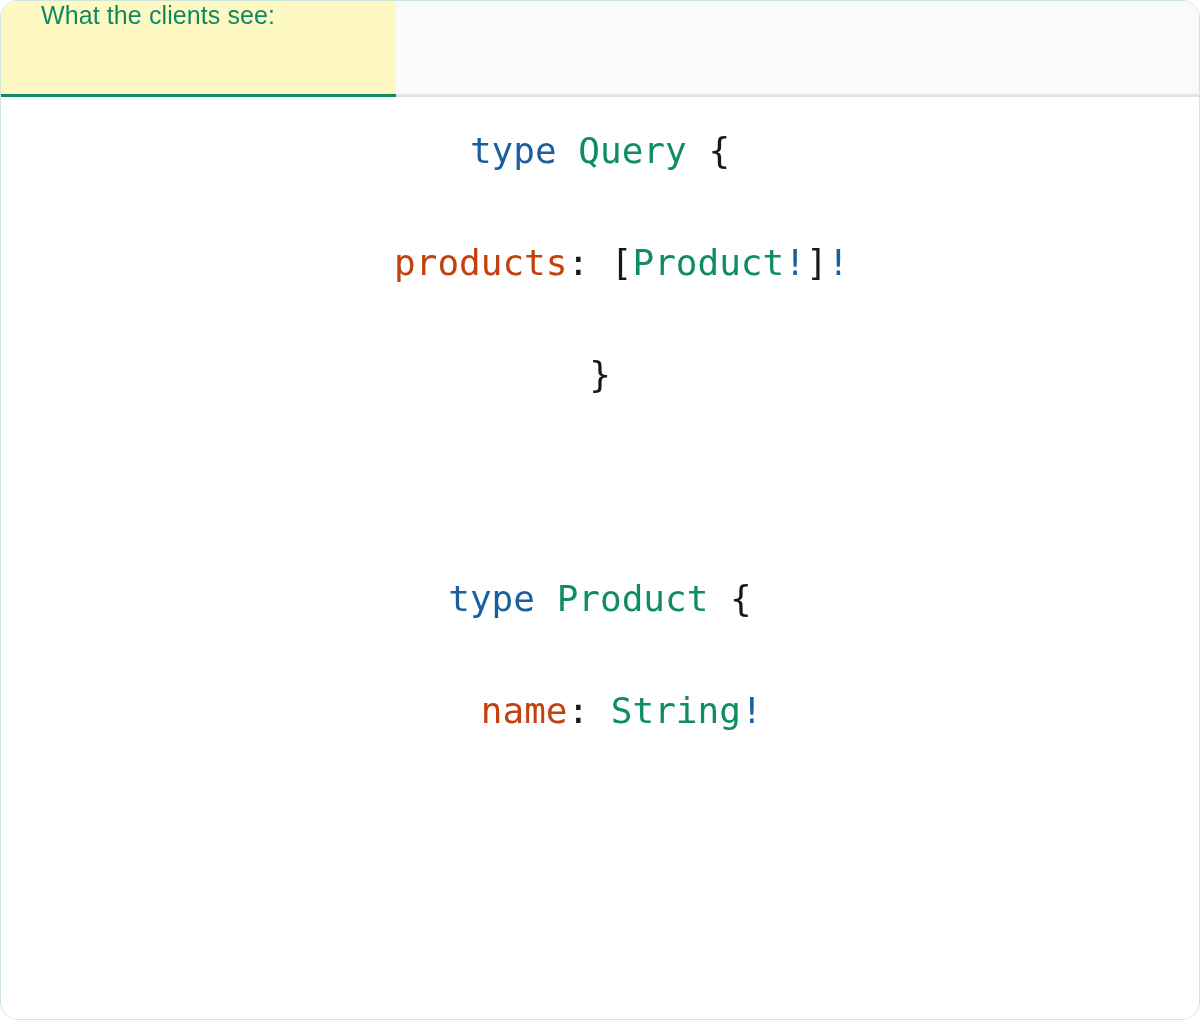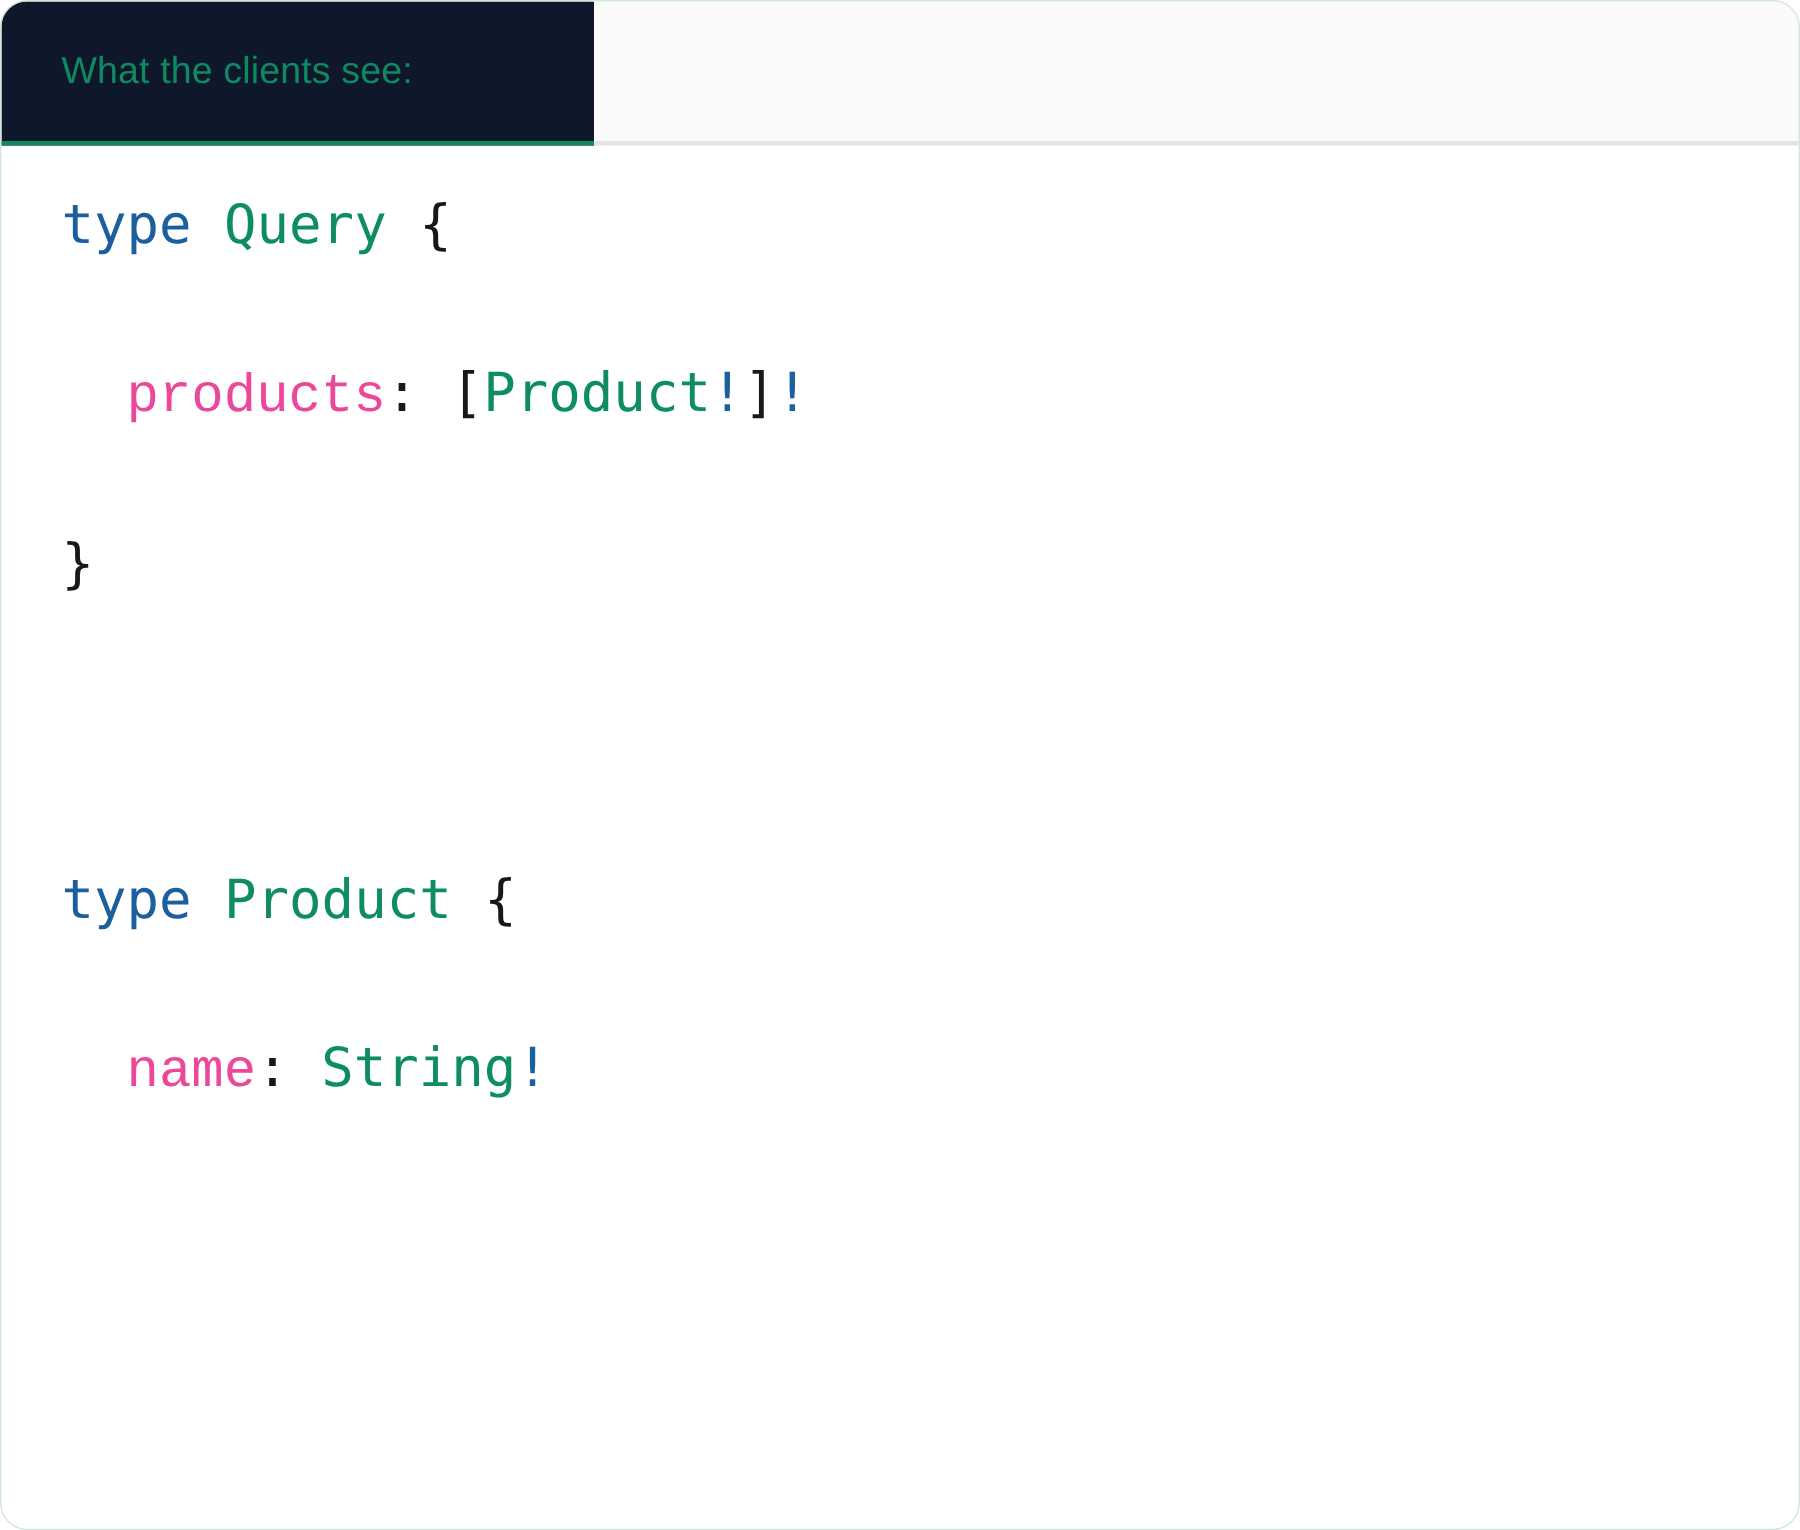--- a/index.html
+++ b/index.html
@@ -32,23 +32,22 @@
     background: #fafafa;
     border-bottom: 3px solid #e3e3e3;
   }
   .tab {
     position: absolute;
     left: 0;
     top: 0;
     width: 395px;
     height: 96px;
     display: flex;
-    align-items: center;
     padding-left: 40px;
-    background: #0f172a;
+    background: #fef9c3;
     border-bottom: 3px solid #0e8a63;
     cursor: pointer;
   }
   .tab-label {
     font-family: "Liberation Sans", sans-serif;
     font-size: 25px;
     font-weight: 500;
     color: #0e8a63;
     letter-spacing: 0.1px;
     white-space: nowrap;
@@ -61,25 +60,25 @@
   }
   pre.code {
     margin: 0;
     font-family: "DejaVu Sans Mono", monospace;
     font-size: 36px;
     line-height: 56px;
     white-space: pre;
     color: #17181a;
     font-weight: 500;
   }
-  .ln { display: block; min-height: 56px; }
+  .ln { display: block; min-height: 56px; text-align: center; }
   .kw    { color: #1c5f9e; }   
   .tname { color: #0d8c66; }   
   .punc  { color: #17181a; }   
-  .field { color: #ec4899; font-family: Liberation Mono, monospace; }   
+  .field { color: #c2410c; }   
   .bang  { color: #1c5f9e; }   
 </style>
 </head>
 <body>
 
 <div class="card">
 
   <div class="tabstrip">
     <div class="tab">
       <span class="tab-label">What the clients see:</span>

